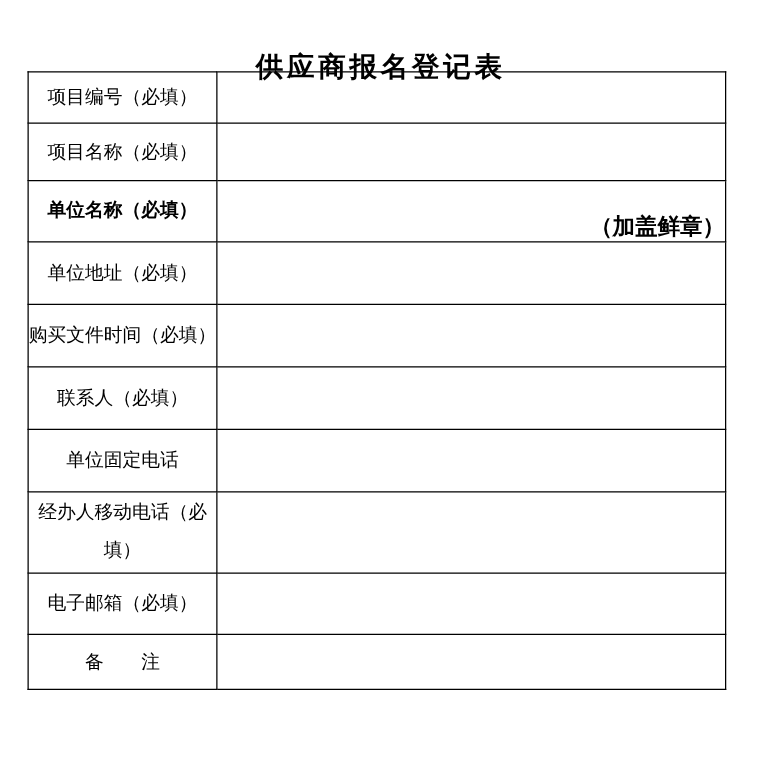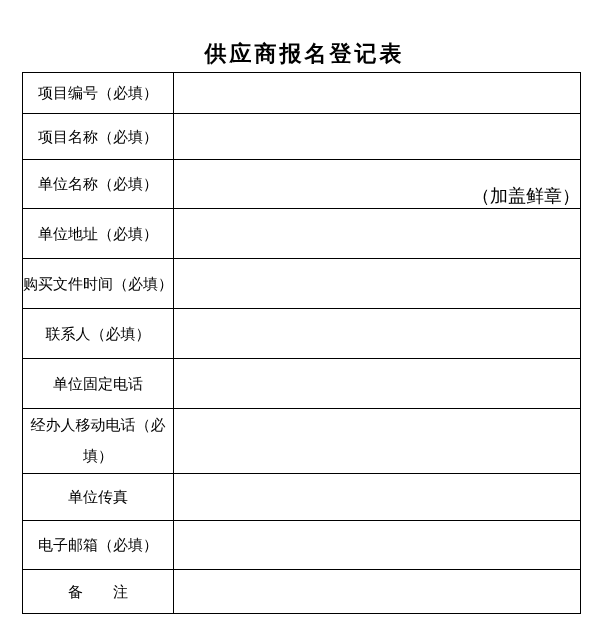--- a/index.html
+++ b/index.html
@@ -24,21 +24,21 @@
     font-size: 22px;
     font-weight: bold;
     letter-spacing: 3px;
     line-height: 30px;
     white-space: nowrap;
     margin-top: 25px;
   }
   table.reg-table {
     position: absolute;
     left: 22px;
-    top: 72px;
+    top: 57px;
     width: 556px;
     border-collapse: collapse;
     table-layout: fixed;
   }
   table.reg-table td {
     border: 1px solid #000000;
     font-size: 15px;
     padding: 0;
     overflow: visible;
   }
@@ -75,21 +75,21 @@
 <table class="reg-table">
   <tbody>
       <tr style="height: 41px;">
         <td class="label-cell">项目编号（必填）</td>
         <td class="value-cell"></td>
       </tr>
       <tr style="height: 46px;">
         <td class="label-cell">项目名称（必填）</td>
         <td class="value-cell"></td>
       </tr>
-      <tr style="height: 49px;">
+      <tr style="height: 49px; font-weight: bold;">
         <td class="label-cell">单位名称（必填）</td>
         <td class="value-cell"><span class="stamp-note">（加盖鲜章）</span></td>
       </tr>
       <tr style="height: 50px;">
         <td class="label-cell">单位地址（必填）</td>
         <td class="value-cell"></td>
       </tr>
       <tr style="height: 50px;">
         <td class="label-cell">购买文件时间（必填）</td>
         <td class="value-cell"></td>
@@ -99,24 +99,20 @@
         <td class="value-cell"></td>
       </tr>
       <tr style="height: 50px;">
         <td class="label-cell">单位固定电话</td>
         <td class="value-cell"></td>
       </tr>
       <tr style="height: 65px;">
         <td class="label-cell wrap">经办人移动电话（必填）</td>
         <td class="value-cell"></td>
       </tr>
-      <tr style="height: 47px;">
-        <td class="label-cell">单位传真</td>
-        <td class="value-cell"></td>
-      </tr>
       <tr style="height: 49px;">
         <td class="label-cell">电子邮箱（必填）</td>
         <td class="value-cell"></td>
       </tr>
       <tr style="height: 44px;">
         <td class="label-cell">备　　注</td>
         <td class="value-cell"></td>
       </tr>
     </tbody>
 </table>

